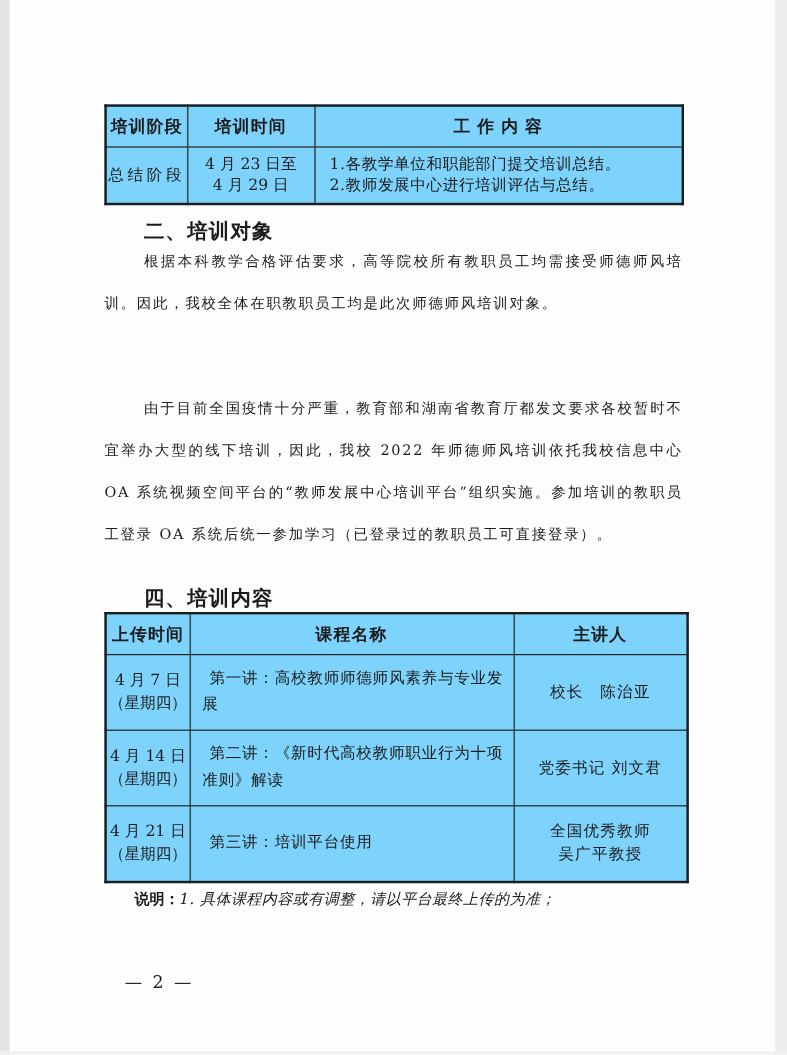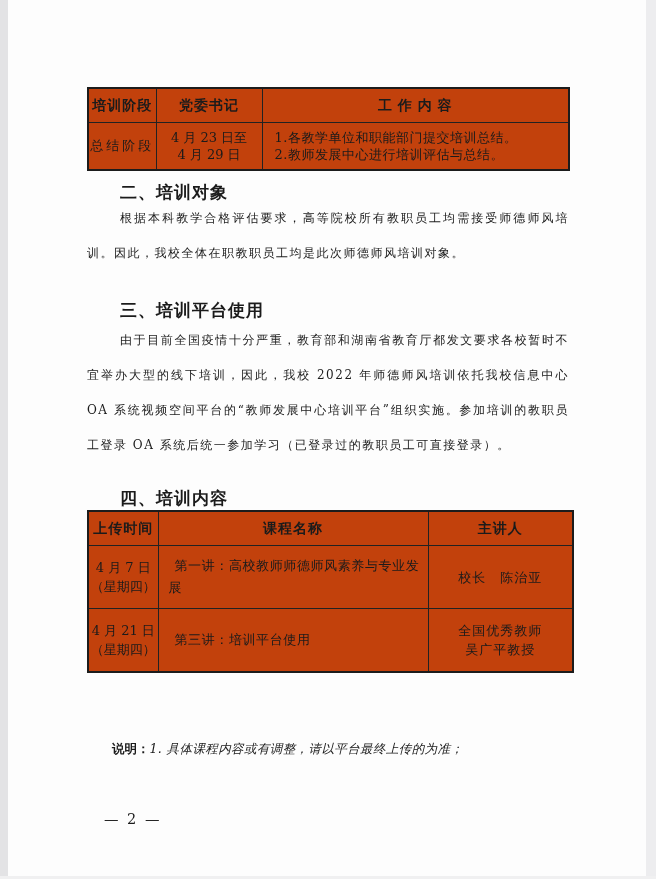--- a/index.html
+++ b/index.html
@@ -11,21 +11,21 @@
     font-family:"DejaVu Serif","Liberation Serif",serif;
     color:#1b1b1b;
   }
   .edge-left  { position:absolute; left:0; top:0; width:8px;  height:879px; background:#e3e3e5; }
   .edge-right { position:absolute; right:0; top:0; width:10px; height:879px; background:#ededef; }
   .edge-bottom{ position:absolute; left:0; bottom:0; width:656px; height:3px; background:#f0f0f1; }
 
   .abs { position:absolute; }
 
   
-  table { border-collapse:collapse; table-layout:fixed; background:#c2410c; }
+  table { border-collapse:collapse; table-layout:fixed; background:#7dd3fc; }
   td, th { border:1.6px solid #222; padding:0; vertical-align:middle; }
   table.doc-table { border:2px solid #1c1c1c; }
 
   th {
     font-family:"Liberation Sans","DejaVu Sans",sans-serif;
     font-weight:bold; font-size:14px; text-align:center;
     letter-spacing:1px;
   }
   .summary-table th { height:33px; }
   .summary-table td { height:46px; font-size:13px; }
@@ -72,41 +72,40 @@
 
   <table class="doc-table summary-table abs" style="left:87px; top:87px; width:481px;">
     <colgroup>
         <col style="width:68px">
         <col style="width:106px">
         <col style="width:307px">
       </colgroup>
     <tbody>
         <tr>
       <th>培训阶段</th>
-      <th>党委书记</th>
+      <th>培训时间</th>
       <th>工 作 内 容</th>
     </tr>
     <tr>
       <td class="cell-center stage-cell">总结阶段</td>
       <td class="cell-center time-cell">
         <span>4 月 23 日至</span><br>
         <span>4 月 29 日</span>
       </td>
       <td class="content-cell">
         <span>1.各教学单位和职能部门提交培训总结。</span><br>
         <span>2.教师发展中心进行培训评估与总结。</span>
       </td>
     </tr>
   </tbody>
     </table>
 
   <div class="sec-heading abs" style="left:87px; top:182px;">二、培训对象</div>
   <p class="body-par abs" style="left:87px; top:201px;">根据本科教学合格评估要求，高等院校所有教职员工均需接受师德师风培训。因此，我校全体在职教职员工均是此次师德师风培训对象。</p>
 
-  <div class="sec-heading abs" style="left:87px; top:300px;">三、培训平台使用</div>
   <p class="body-par abs" style="left:87px; top:323px;">由于目前全国疫情十分严重，教育部和湖南省教育厅都发文要求各校暂时不宜举办大型的线下培训，因此，我校 2022 年师德师风培训依托我校信息中心 OA 系统视频空间平台的“教师发展中心培训平台”组织实施。参加培训的教职员工登录 OA 系统后统一参加学习（已登录过的教职员工可直接登录）。</p>
 
   <div class="sec-heading abs" style="left:87px; top:488px;">四、培训内容</div>
 
   <table class="doc-table course-table abs" style="left:87px; top:510px; width:485px;">
     <colgroup>
         <col style="width:70px">
         <col style="width:270px">
         <col style="width:145px">
       </colgroup>
@@ -122,20 +121,31 @@
         <span>（星期四）</span>
       </td>
       <td class="course-cell">第一讲：高校教师师德师风素养与专业发展</td>
       <td class="speaker-cell">
         <span>校长　陈治亚</span>
         
       </td>
     </tr>
     <tr>
       <td class="date-cell">
+        <span>4 月 14 日</span><br>
+        <span>（星期四）</span>
+      </td>
+      <td class="course-cell">第二讲：《新时代高校教师职业行为十项准则》解读</td>
+      <td class="speaker-cell">
+        <span>党委书记 刘文君</span>
+        
+      </td>
+    </tr>
+    <tr>
+      <td class="date-cell">
         <span>4 月 21 日</span><br>
         <span>（星期四）</span>
       </td>
       <td class="course-cell">第三讲：培训平台使用</td>
       <td class="speaker-cell">
         <span>全国优秀教师</span><br>
         <span>吴广平教授</span>
       </td>
     </tr>
   </tbody>

